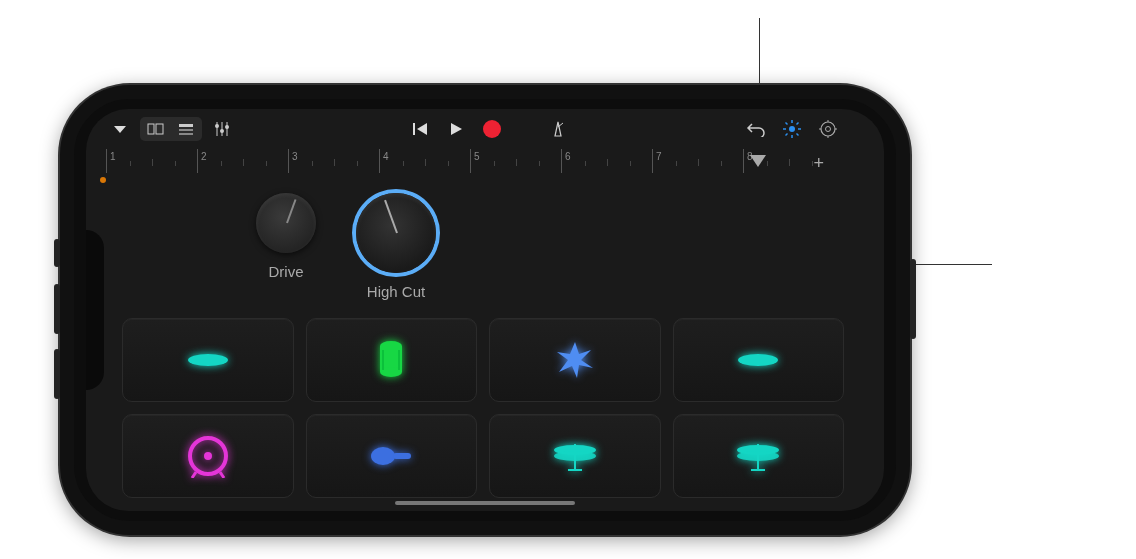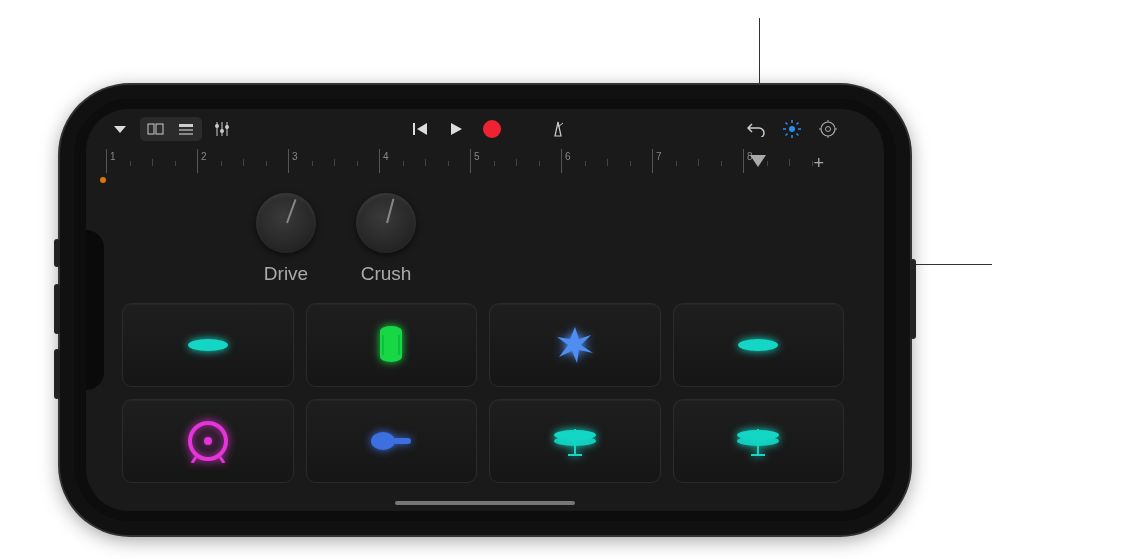--- a/index.html
+++ b/index.html
@@ -163,21 +163,21 @@
     position: absolute;
     left: 50%;
     top: 50%;
     width: 2px;
     height: 42%;
     background: #888;
     transform-origin: top center;
   }
   .knob.big .indicator { background: #aaa; height: 44%; }
   .knob-label {
-    font-size: 19px;
+    font-size: 15px;
     color: #aaa;
   }
 
   
   .pads {
     padding: 4px 40px 0 36px;
     display: grid;
     grid-template-columns: repeat(4, 1fr);
     gap: 12px;
   }
@@ -367,24 +367,24 @@
     </div>
 
     <div class="knobs-row" id="knobs-row">
         <div class="knob-unit">
           <div class="knob">
             <div class="indicator" style="transform: rotate(200deg);"></div>
           </div>
           <div class="knob-label">Drive</div>
         </div>
         <div class="knob-unit">
-          <div class="knob">
-            <div class="indicator" style="transform: rotate(195deg);"></div>
-          </div>
-          <div class="knob-label">Crush</div>
+          <div class="knob big">
+            <div class="indicator" style="transform: rotate(160deg);"></div>
+          </div>
+          <div class="knob-label">High Cut</div>
         </div>
       </div>
 
     <div class="pads" id="pads-grid">
         <div class="pad" style="color: rgb(20, 214, 196);">
           <svg width="44" height="20" viewBox="0 0 44 20">
             <ellipse cx="22" cy="10" rx="20" ry="6" fill="#14d6c4"></ellipse>
           </svg>
         </div>
         <div class="pad" style="color: rgb(23, 215, 68);">

